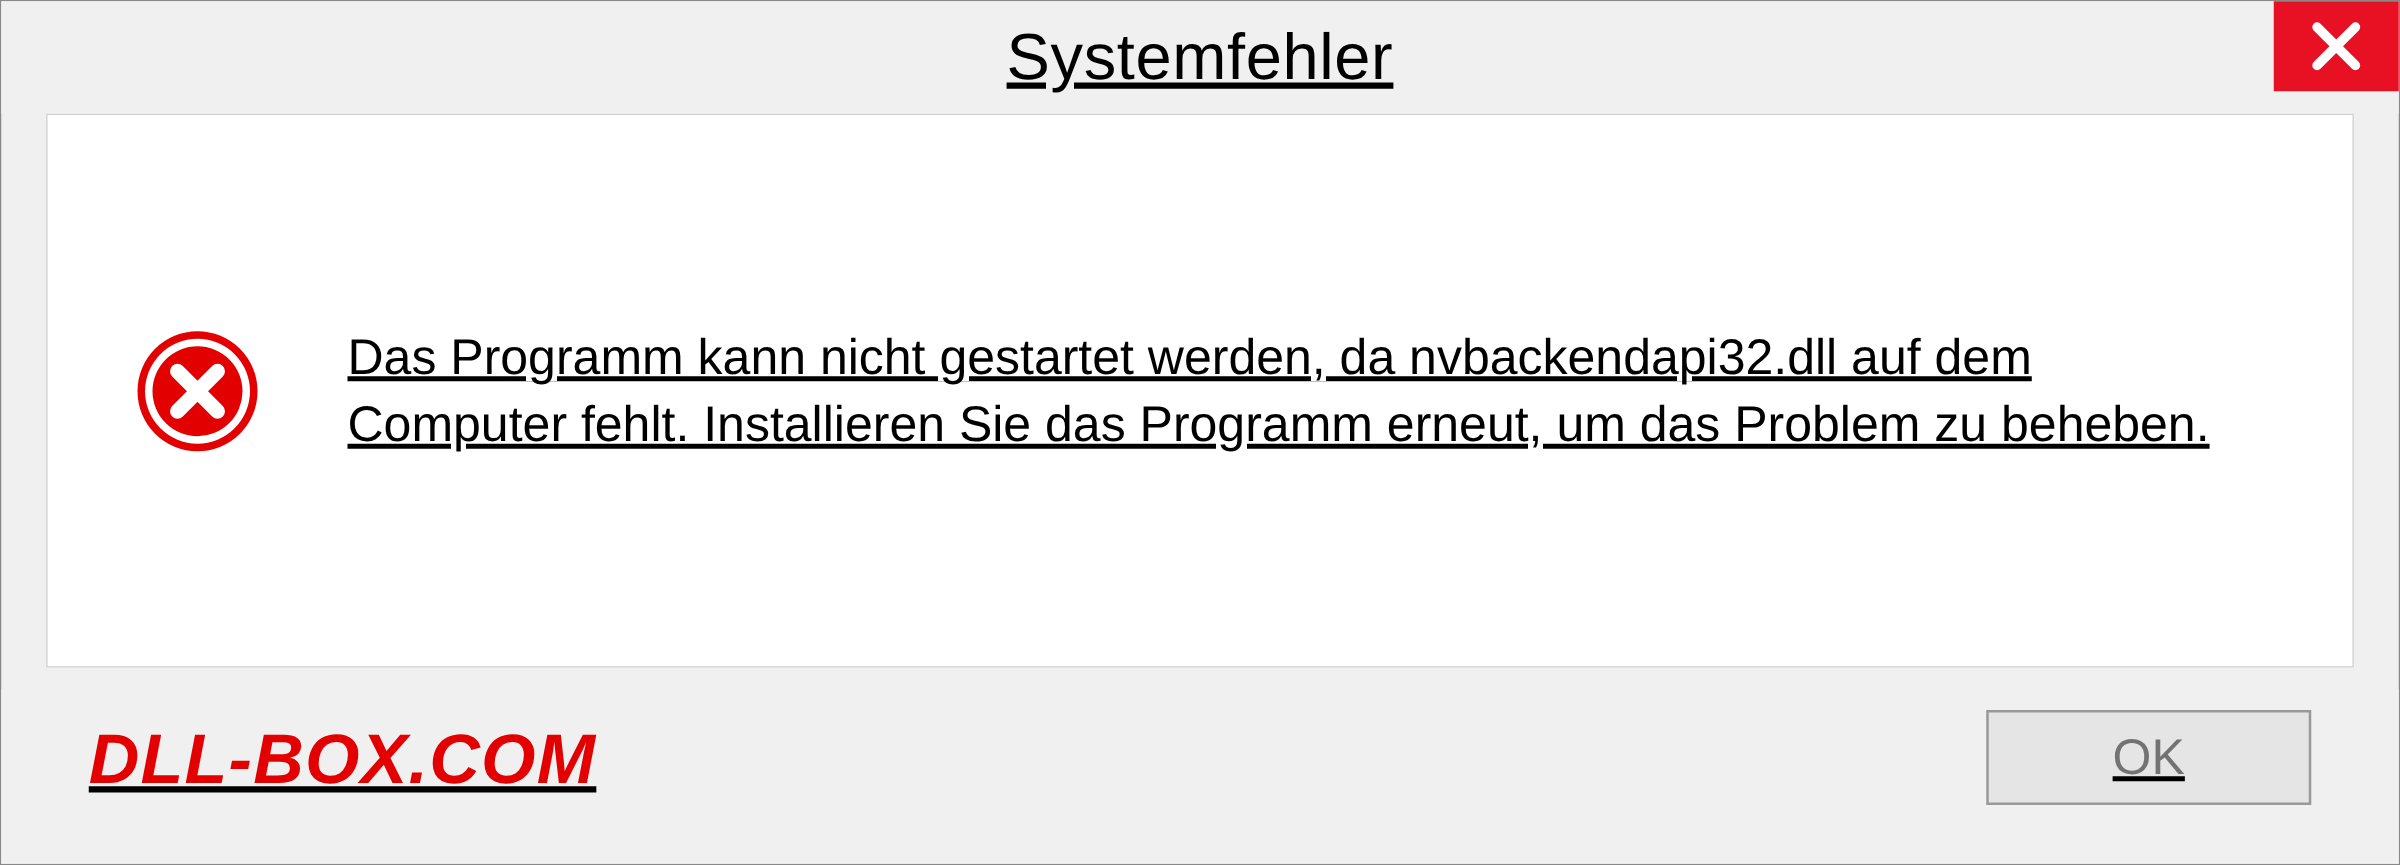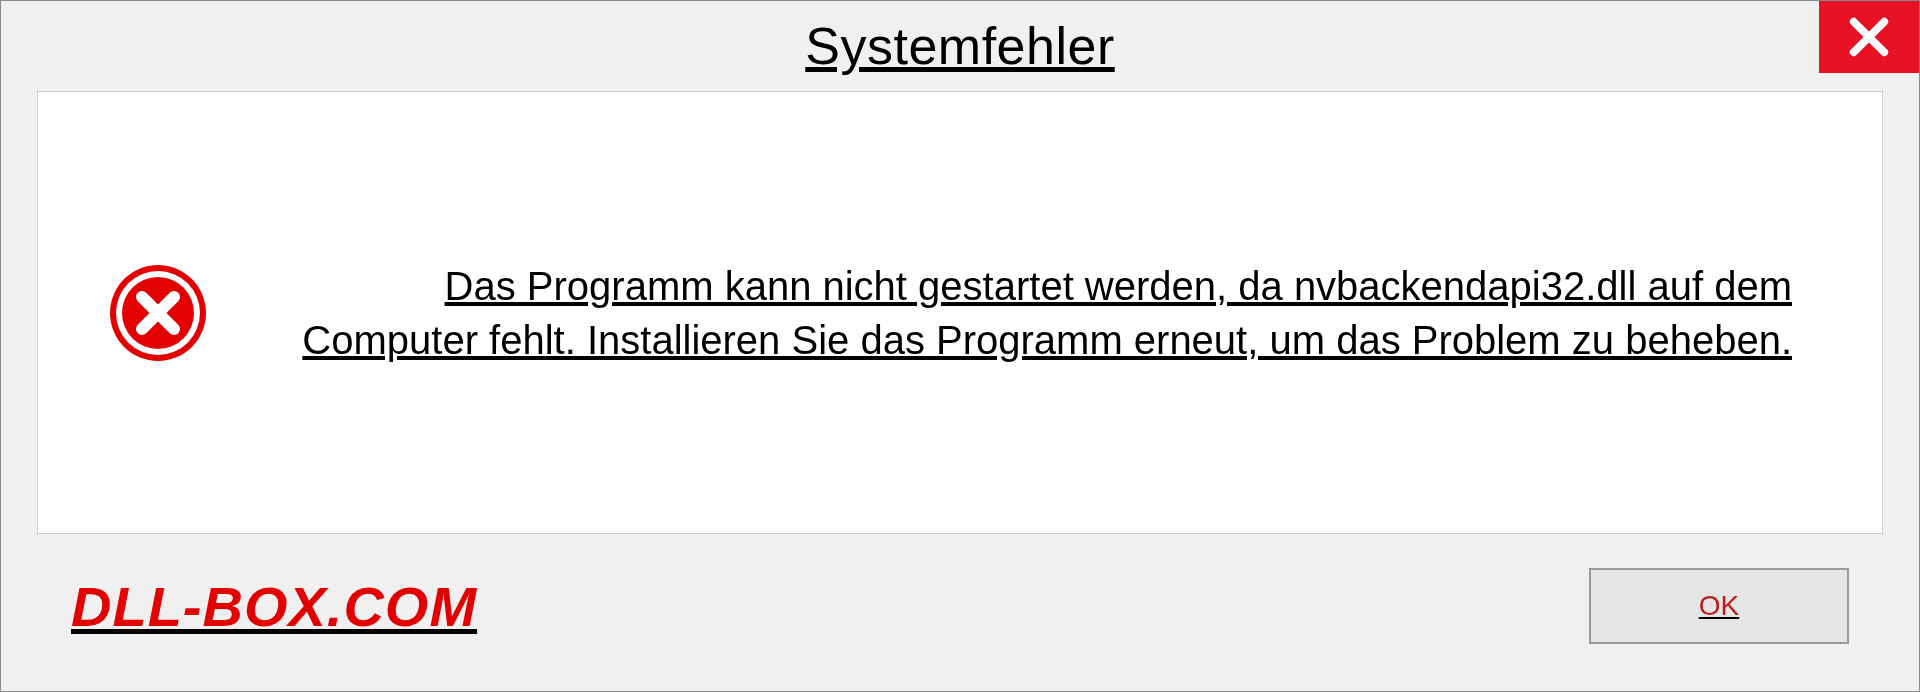--- a/index.html
+++ b/index.html
@@ -56,21 +56,20 @@
     }
     .content-area {
       flex: 1;
       background: #fff;
       margin: 0 36px 17px 36px;
       border: 1px solid #ccc;
       display: flex;
       align-items: center;
       padding: 60px 90px 60px 70px;
       gap: 70px;
-      text-align: right;
     }
     .error-icon {
       width: 100px;
       height: 100px;
       flex-shrink: 0;
     }
     .message {
       font-size: 40px;
       line-height: 1.35;
       color: #000;
@@ -90,22 +89,22 @@
       color: #e20000;
       letter-spacing: 1px;
       font-style: italic;
       font-family: Arial, sans-serif;
     }
     .ok-btn {
       width: 260px;
       height: 76px;
       background: #e5e5e5;
       border: 2px solid #999;
-      font-size: 28px;
-      color: #b91c1c;
+      font-size: 40px;
+      color: #737373;
       cursor: pointer;
       display: flex;
       align-items: center;
       justify-content: center;
       font-family: inherit;
     }
   </style>
 </head>
 <body>
 

